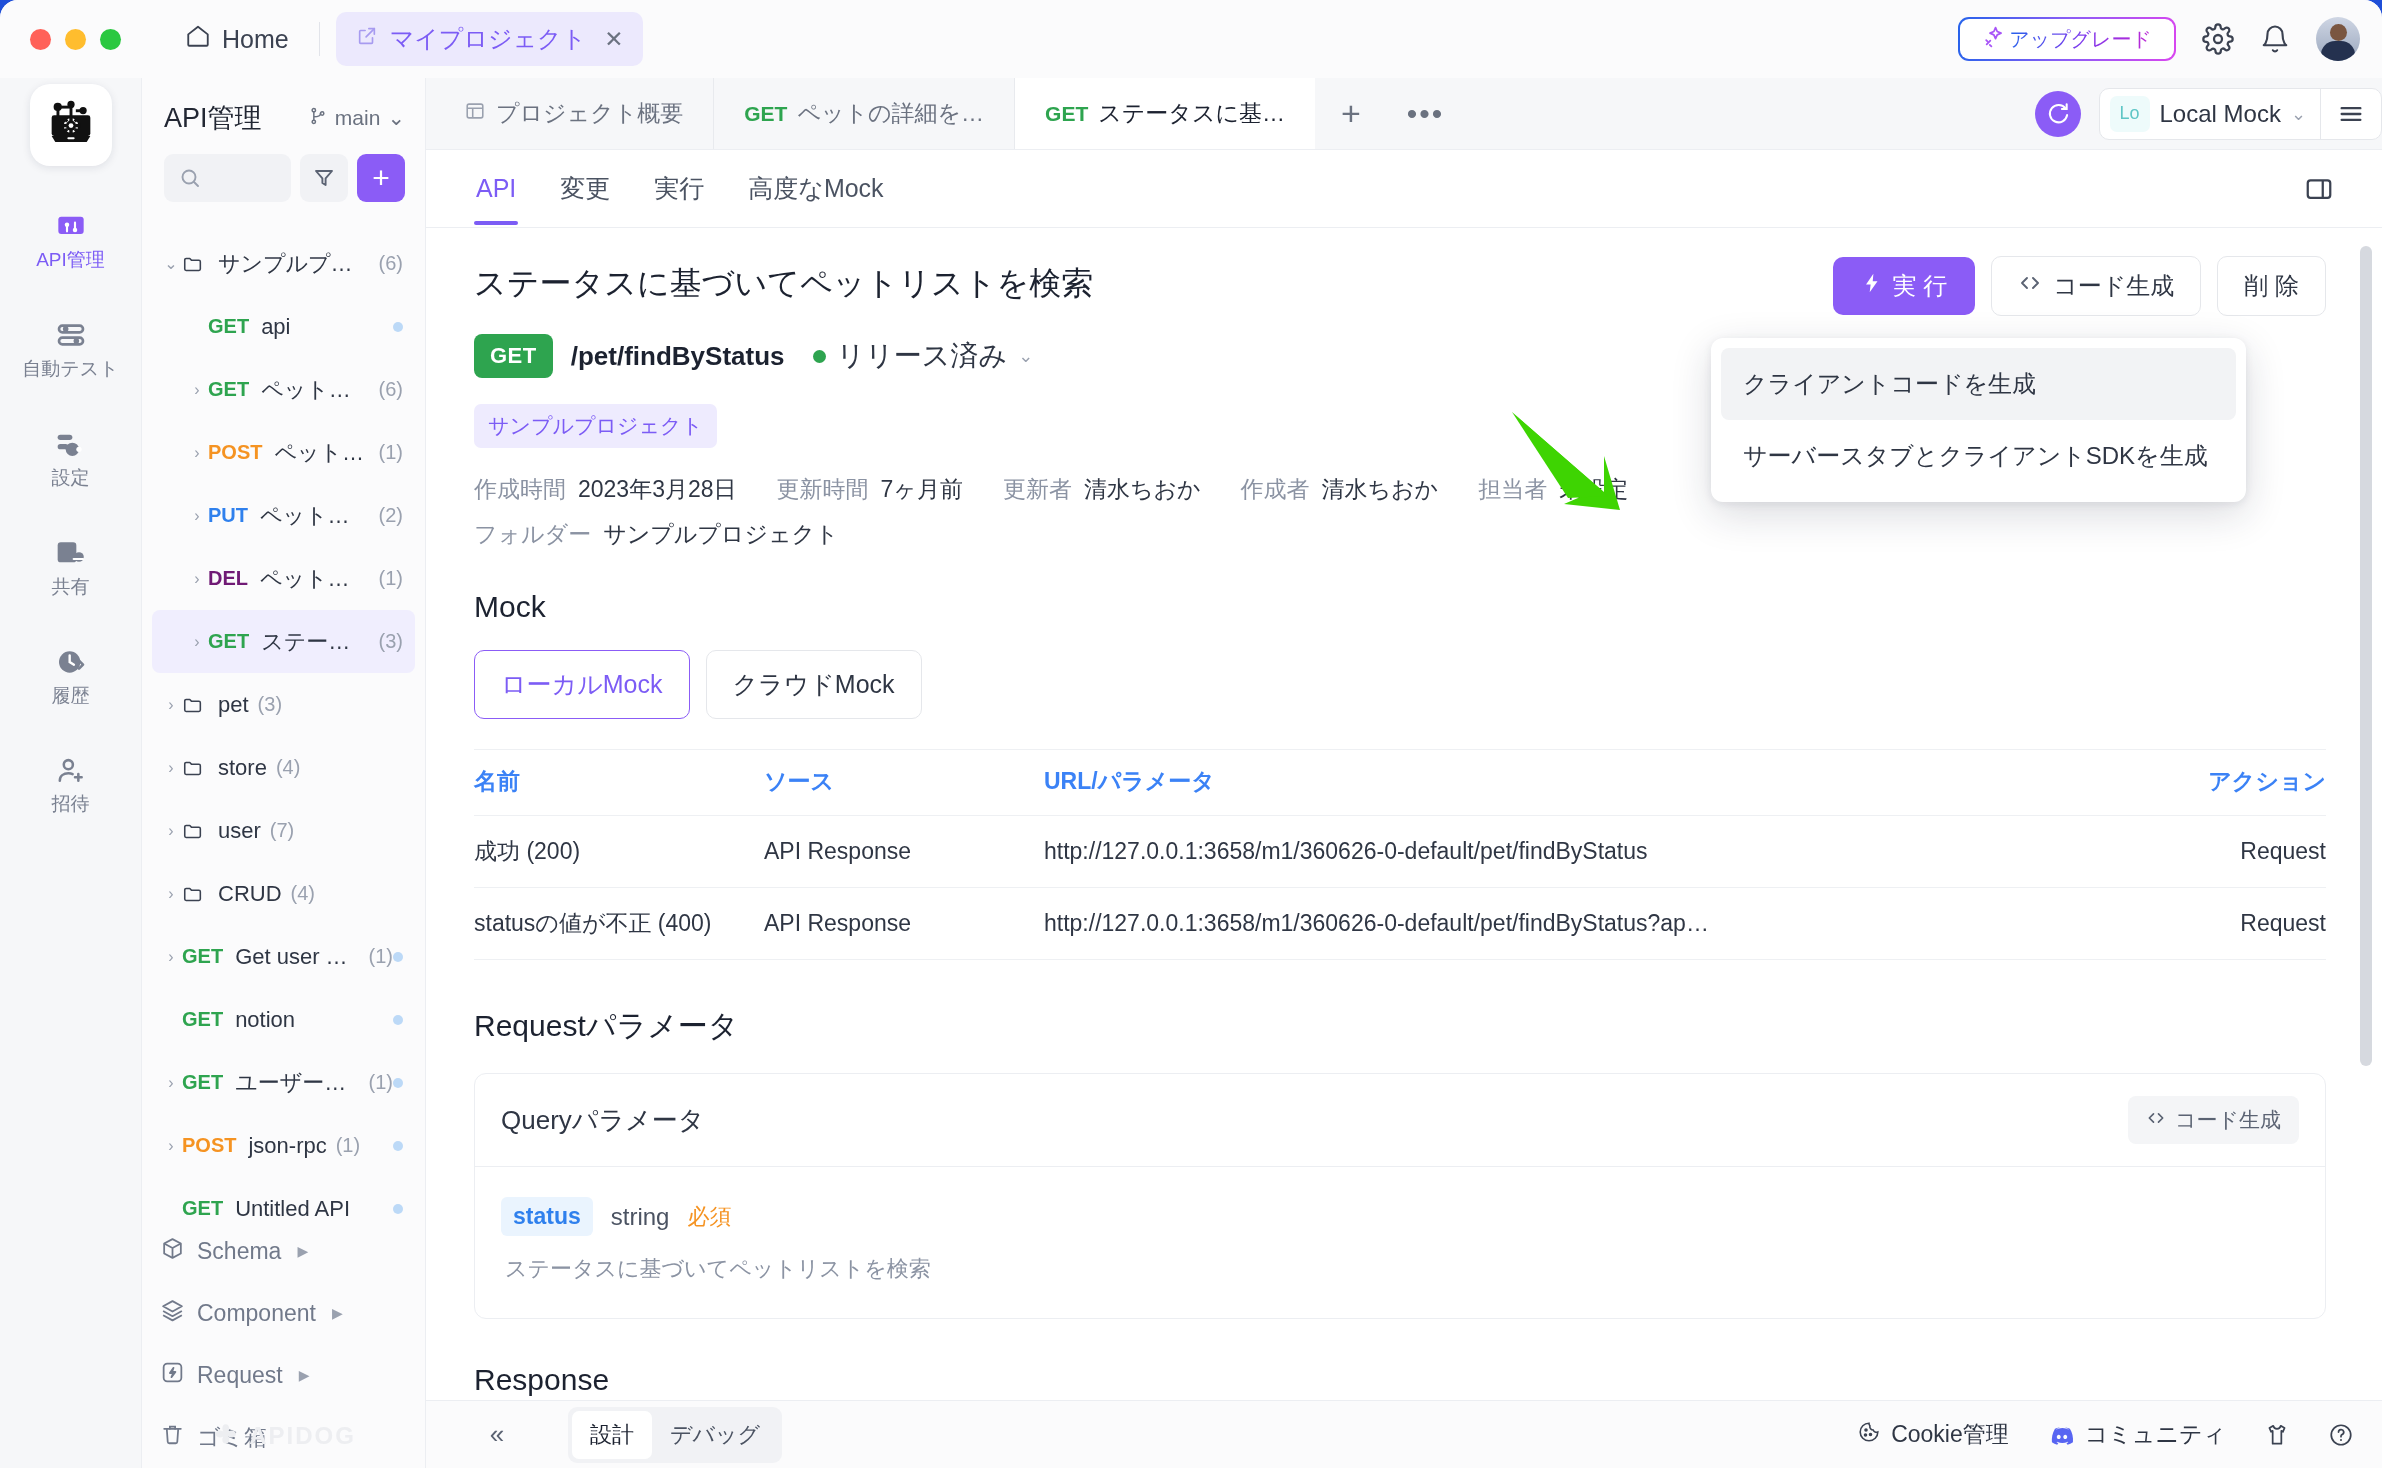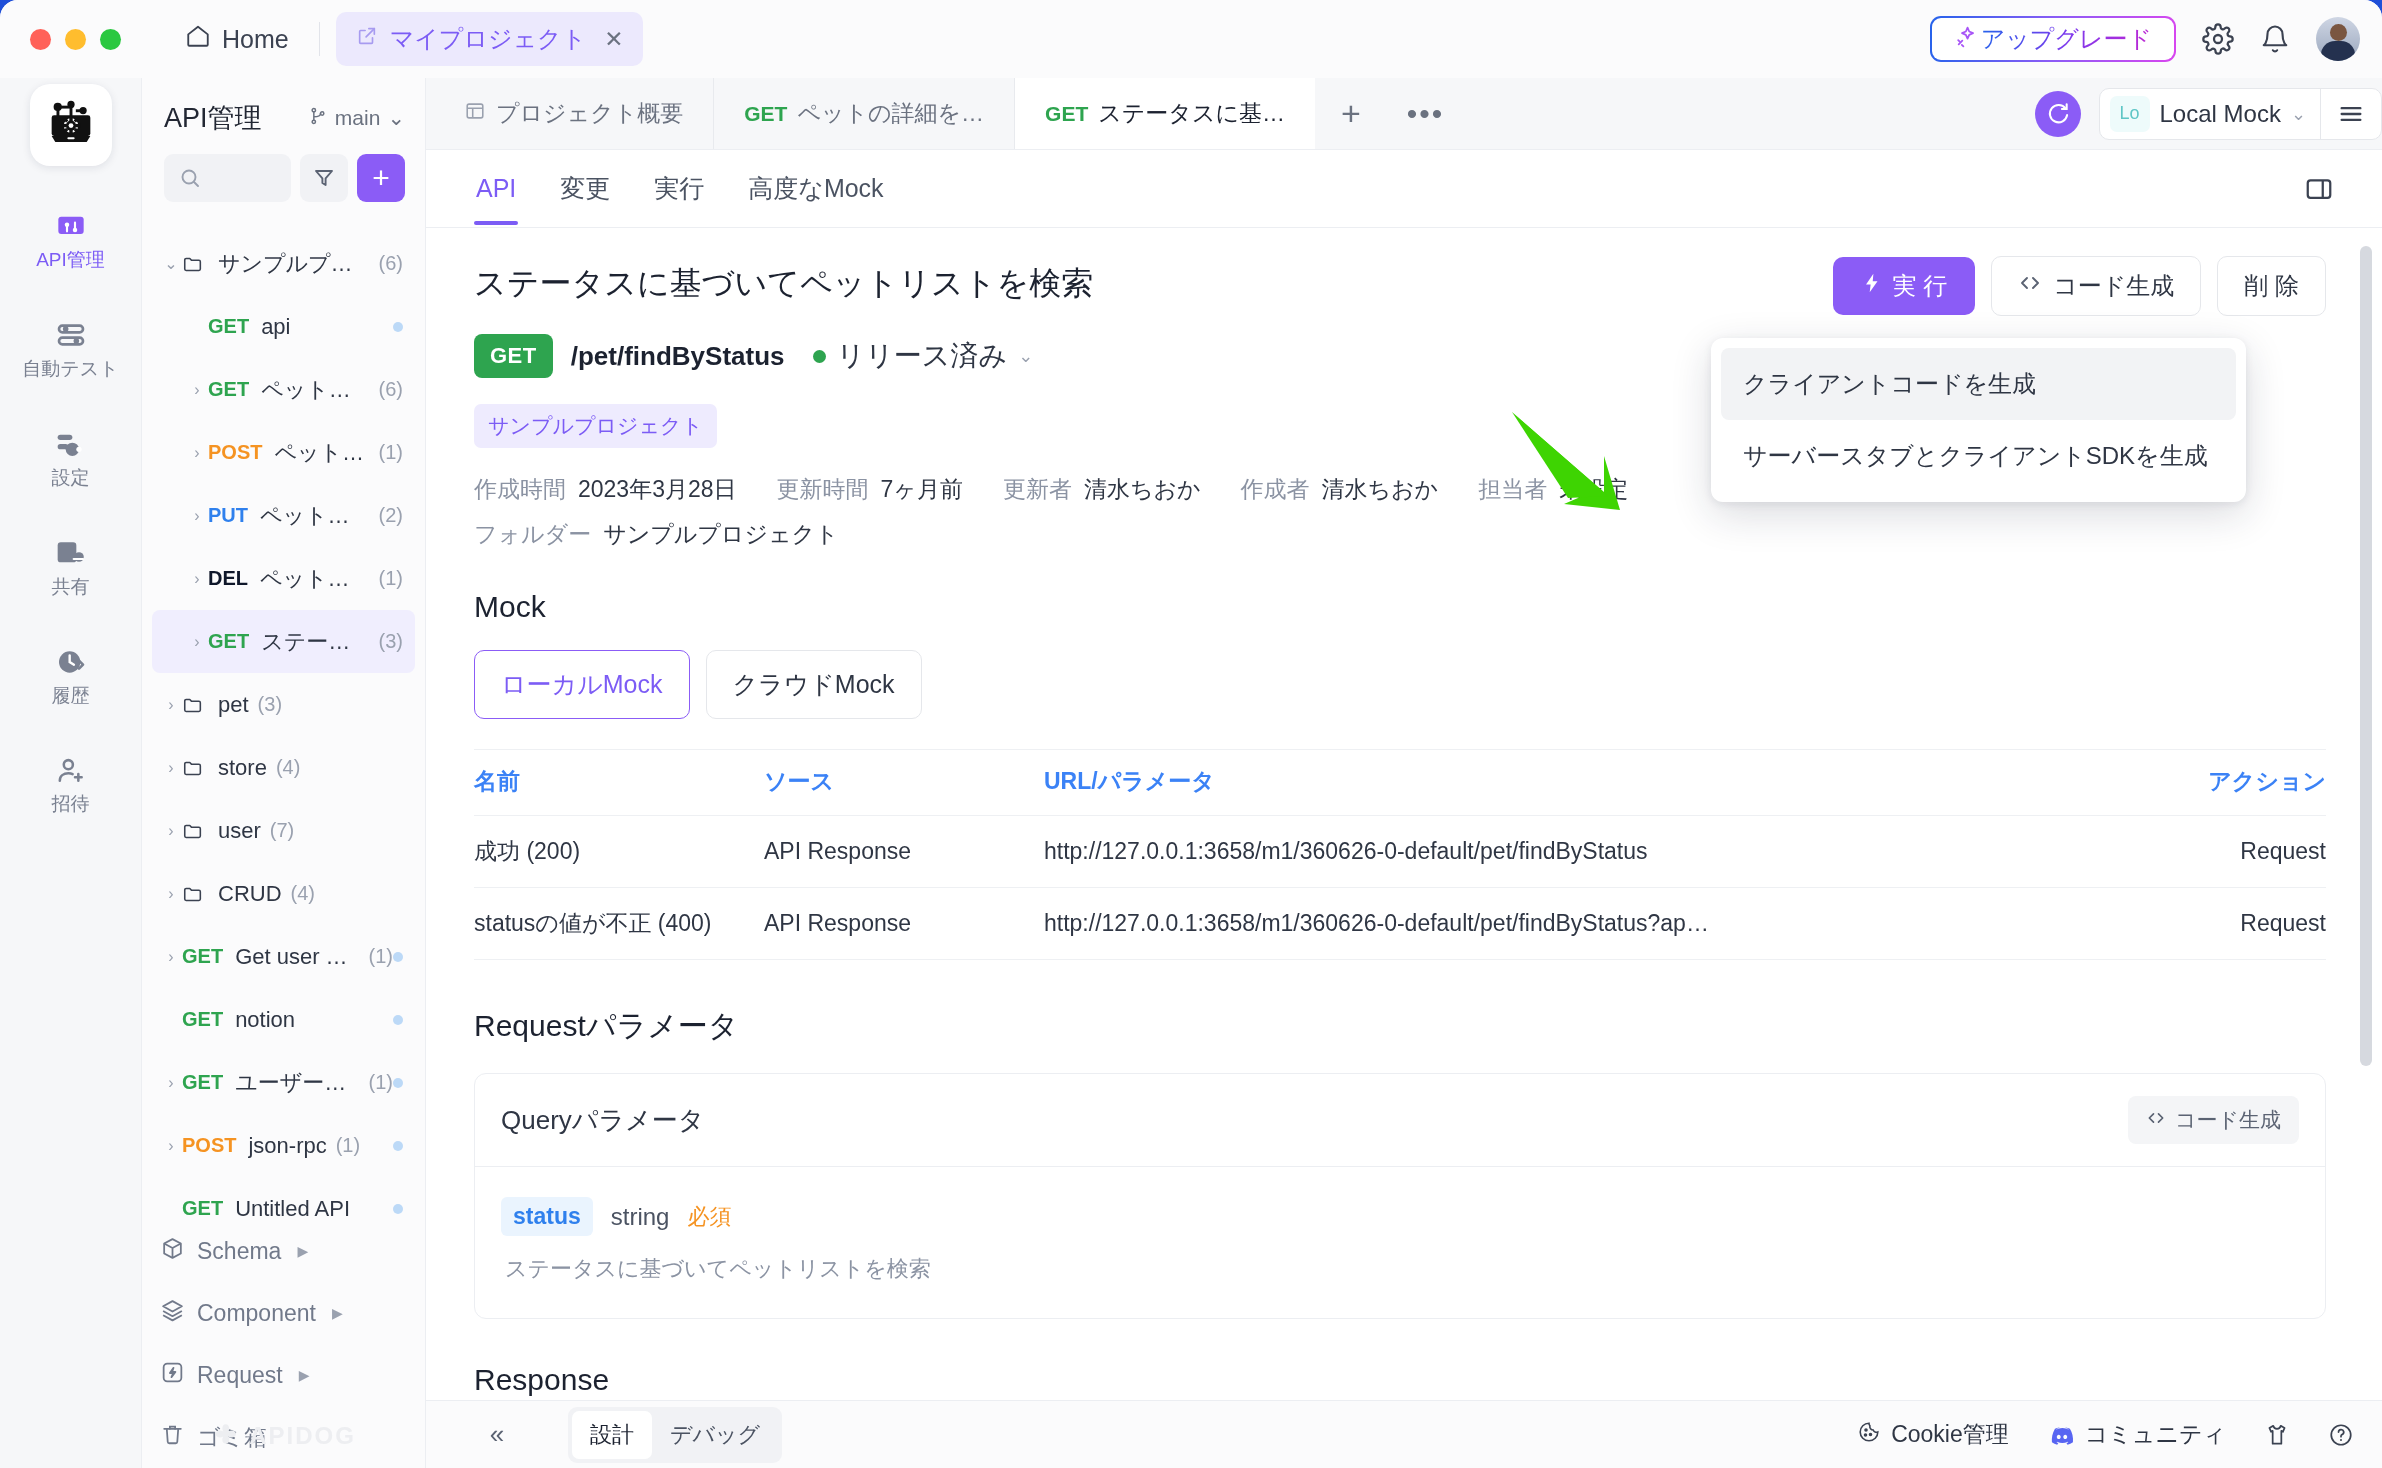--- a/index.html
+++ b/index.html
@@ -46,21 +46,21 @@
   .proj-tab .x { color: #6b7280; font-size: 23px; margin-left: 6px; }
 
   .tb-spacer { flex: 1; }
 
   .upgrade {
     display: flex; align-items: center; gap: 2px;
     border: 2px solid transparent; border-radius: 11px;
     background:
       linear-gradient(#ffffff,#ffffff) padding-box,
       linear-gradient(100deg,#2563eb,#8b5cf6,#d946ef) border-box;
-    padding: 5px 22px; font-size: 24px;
+    padding: 5px 22px; font-size: 20px;
     background-clip: padding-box, border-box;
   }
   .upgrade .lbl {
     background: linear-gradient(100deg,#2563eb,#7c3aed,#c026d3);
     -webkit-background-clip: text; background-clip: text; color: transparent;
     font-weight: 500;
   }
   .tb-icon { margin-left: 26px; color: #3b4251; display:flex; align-items:center; }
   .avatar {
     width: 44px; height: 44px; border-radius: 50%;
@@ -140,21 +140,21 @@
     border-radius: 8px; padding-right: 12px; white-space: nowrap;
     font-size: 22px; color: #2f3644;
   }
   .row.sel { background: #f0eefe; }
   .caret { width: 22px; text-align: center; color: #9aa1af; font-size: 16px; flex: 0 0 22px; }
   .caret.inv { visibility: hidden; }
   .meth { font-size: 20px; font-weight: 700; flex: 0 0 auto; }
   .m-get { color: #2ea44f; }
   .m-post { color: #f59322; }
   .m-put { color: #2f80ed; }
-  .m-del { color: #0f172a; }
+  .m-del { color: #701a75; }
   .rname { margin-left: 12px; overflow: hidden; text-overflow: ellipsis; }
   .cnt { color: #9aa1af; margin-left: 9px; font-size: 20px; }
   .bdot { width: 10px; height: 10px; border-radius: 50%; background: #bcd9f7; margin-left: auto; flex:0 0 10px;}
   .folder-ico { color:#3b4251; display:flex; margin-right: 2px; }
 
   .tree-bottom { padding: 4px 10px 0; }
   .brow {
     display: flex; align-items: center; gap: 12px; height: 62px;
     font-size: 23px; color: #71798a; padding-left: 8px;
   }

